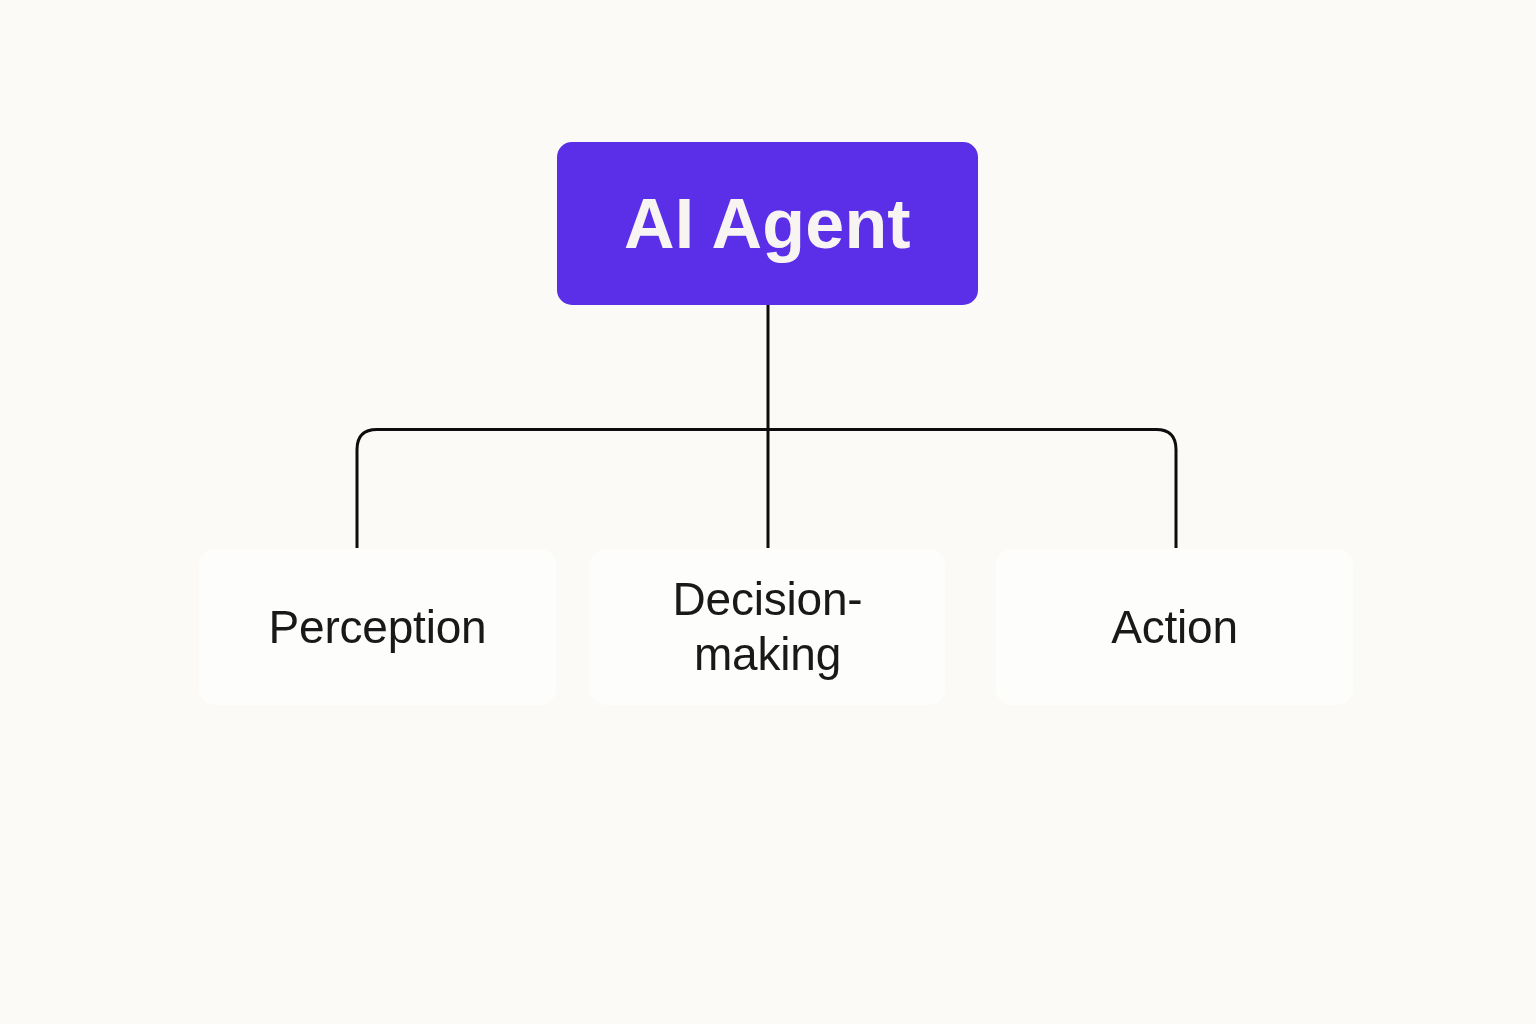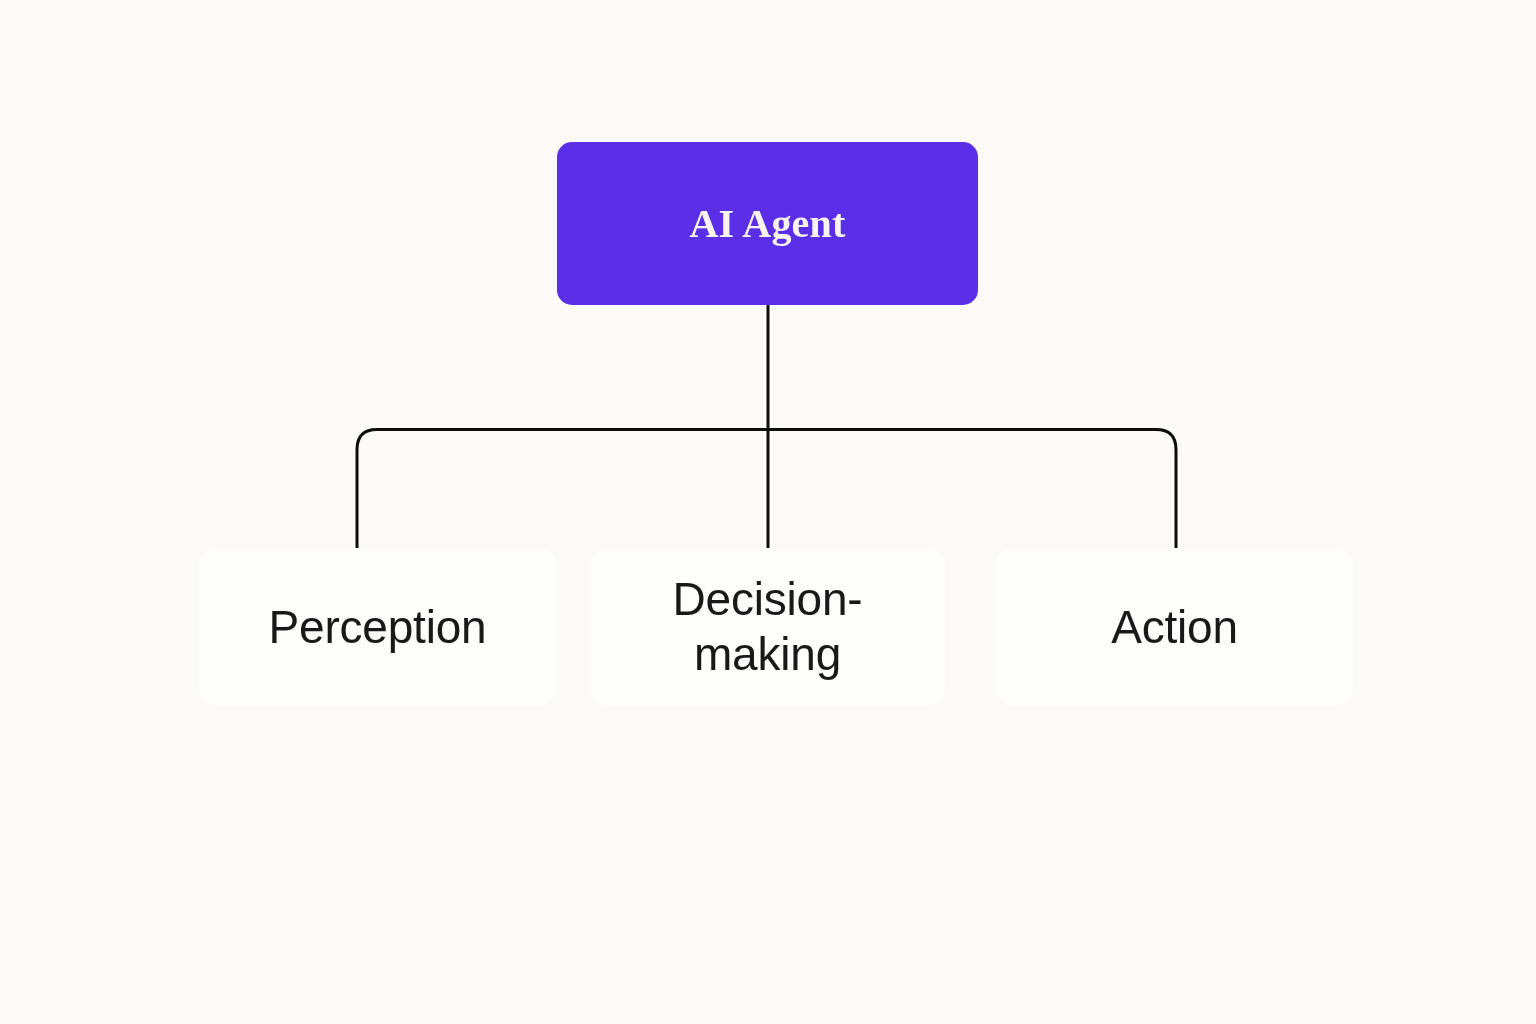--- a/index.html
+++ b/index.html
@@ -39,27 +39,26 @@
     height: 163px;
     border-radius: 15px;
     background: #5b2ee8;
     display: flex;
     align-items: center;
     justify-content: center;
     box-sizing: border-box;
   }
   .root-label {
     color: #f7f4f2;
-    font-size: 40px;
+    font-size: 70px;
     font-weight: bold;
     letter-spacing: 0.2px;
     line-height: 1;
     text-align: left;
     white-space: nowrap;
-    font-family: Liberation Serif, serif;
   }
 
   
   .child-node {
     position: absolute;
     top: 549px;
     height: 156px;
     border-radius: 16px;
     background: #fdfdfc;
     display: flex;

